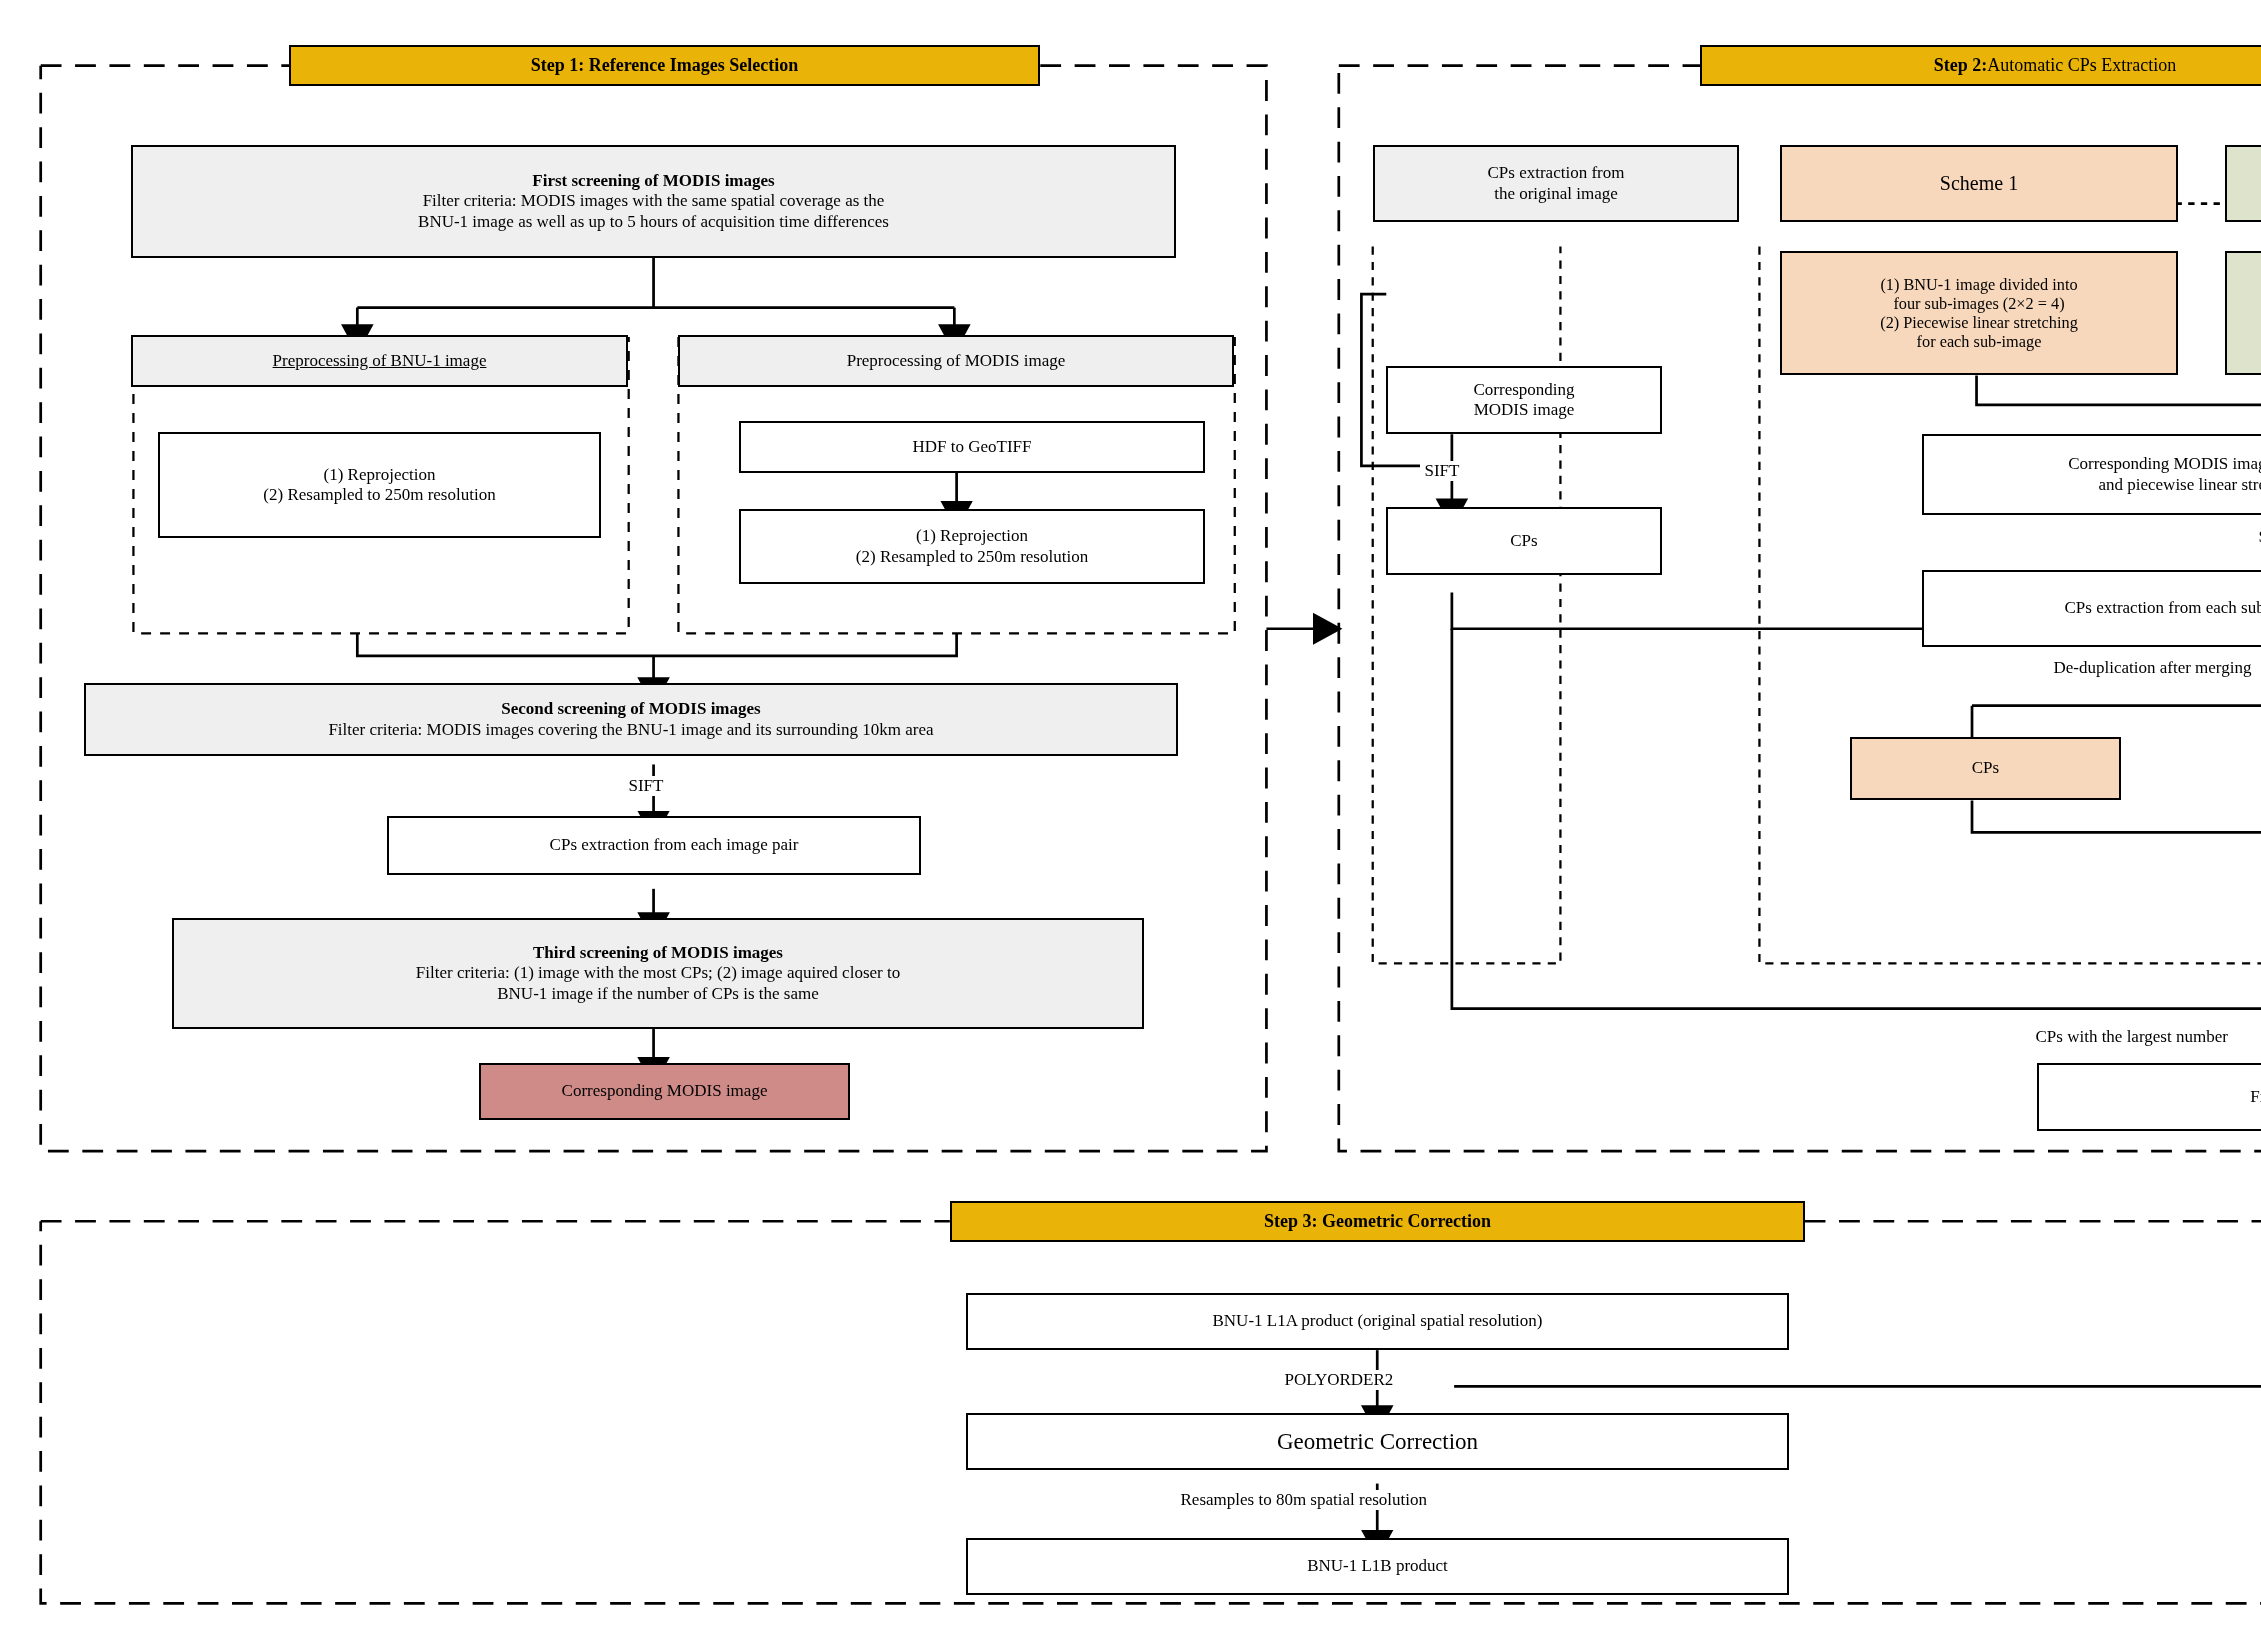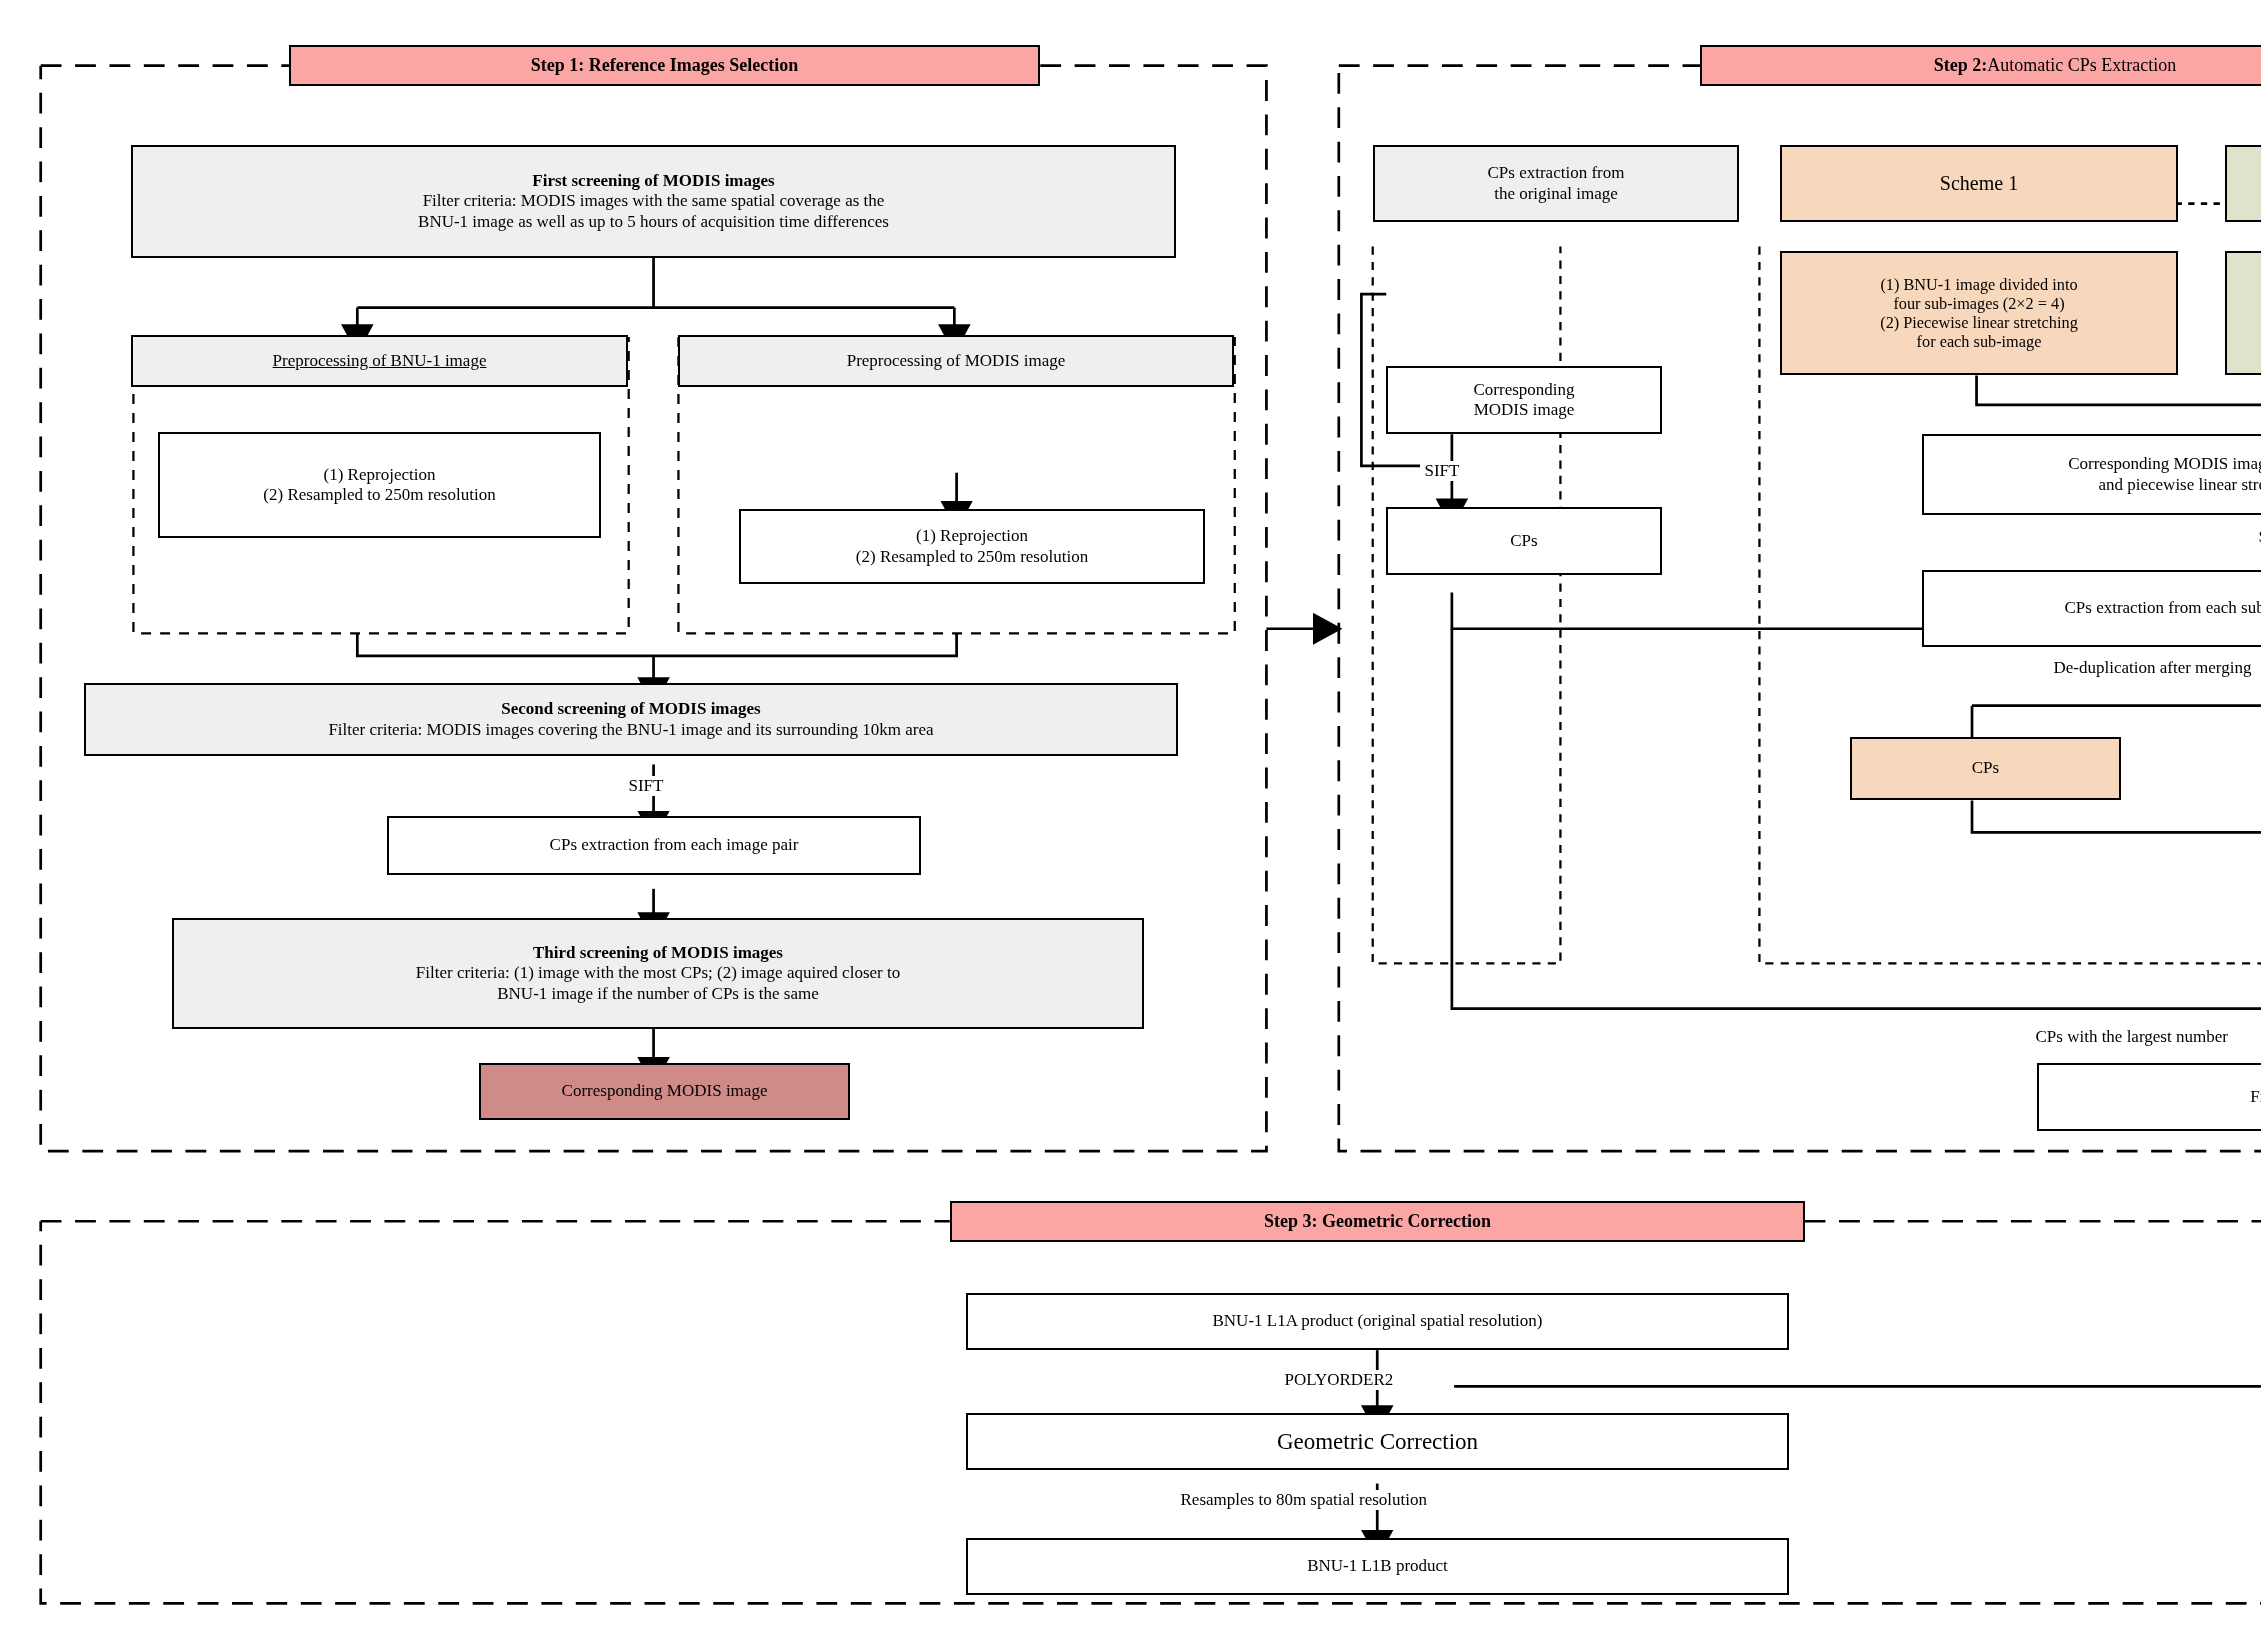--- a/index.html
+++ b/index.html
@@ -3,21 +3,21 @@
 <meta charset="utf-8">
 <style>
   html,body{margin:0;padding:0;background:#fff;}
   #root{position:relative;width:2688px;height:1632px;background:#fff;
         font-family:"Liberation Serif","DejaVu Serif",serif;}
   svg{position:absolute;left:0;top:0;width:2688px;height:1632px;overflow:visible;}
   .node{position:absolute;box-sizing:border-box;border:2.3px solid #000;
         display:flex;flex-direction:column;align-items:center;justify-content:center;
         text-align:center;line-height:1.18;color:#000;background:#fff;}
   .node .ttl{font-weight:bold;}
-  .hdr{background:#fca5a5;font-weight:bold;}
+  .hdr{background:#eab308;font-weight:bold;}
   .lightgray{background:#efefef;}
   .orange{background:#f8d8bc;}
   .green{background:#dde4cb;}
   .rose{background:#ce8b88;}
   .lbl{position:absolute;color:#000;white-space:nowrap;background:#fff;
        padding:0 4.5px;text-align:right;}
 </style>
 </head>
 <body>
 
@@ -101,20 +101,23 @@
     <span>Preprocessing of BNU-1 image</span>
   </div>
   <div class="node" style="left:158px;top:432px;width:443px;height:106px;font-size:17px;">
     <span>(1) Reprojection</span>
     <span>(2) Resampled to 250m resolution</span>
   </div>
 
   <div class="node lightgray" style="left:678px;top:335px;width:556px;height:52px;font-size:17px;">
     <span>Preprocessing of MODIS image</span>
   </div>
+  <div class="node" style="left:739px;top:421px;width:466px;height:52px;font-size:17px;">
+    <span>HDF to GeoTIFF</span>
+  </div>
   <div class="node" style="left:739px;top:509px;width:466px;height:75px;font-size:17px;">
     <span>(1) Reprojection</span>
     <span>(2) Resampled to 250m resolution</span>
   </div>
 
   <div class="node lightgray" style="left:84px;top:683px;width:1094px;height:73px;font-size:17px;">
     <span class="ttl">Second screening of MODIS  images</span>
     <span>Filter criteria: MODIS images covering the BNU-1 image and its surrounding 10km area</span>
   </div>
 

